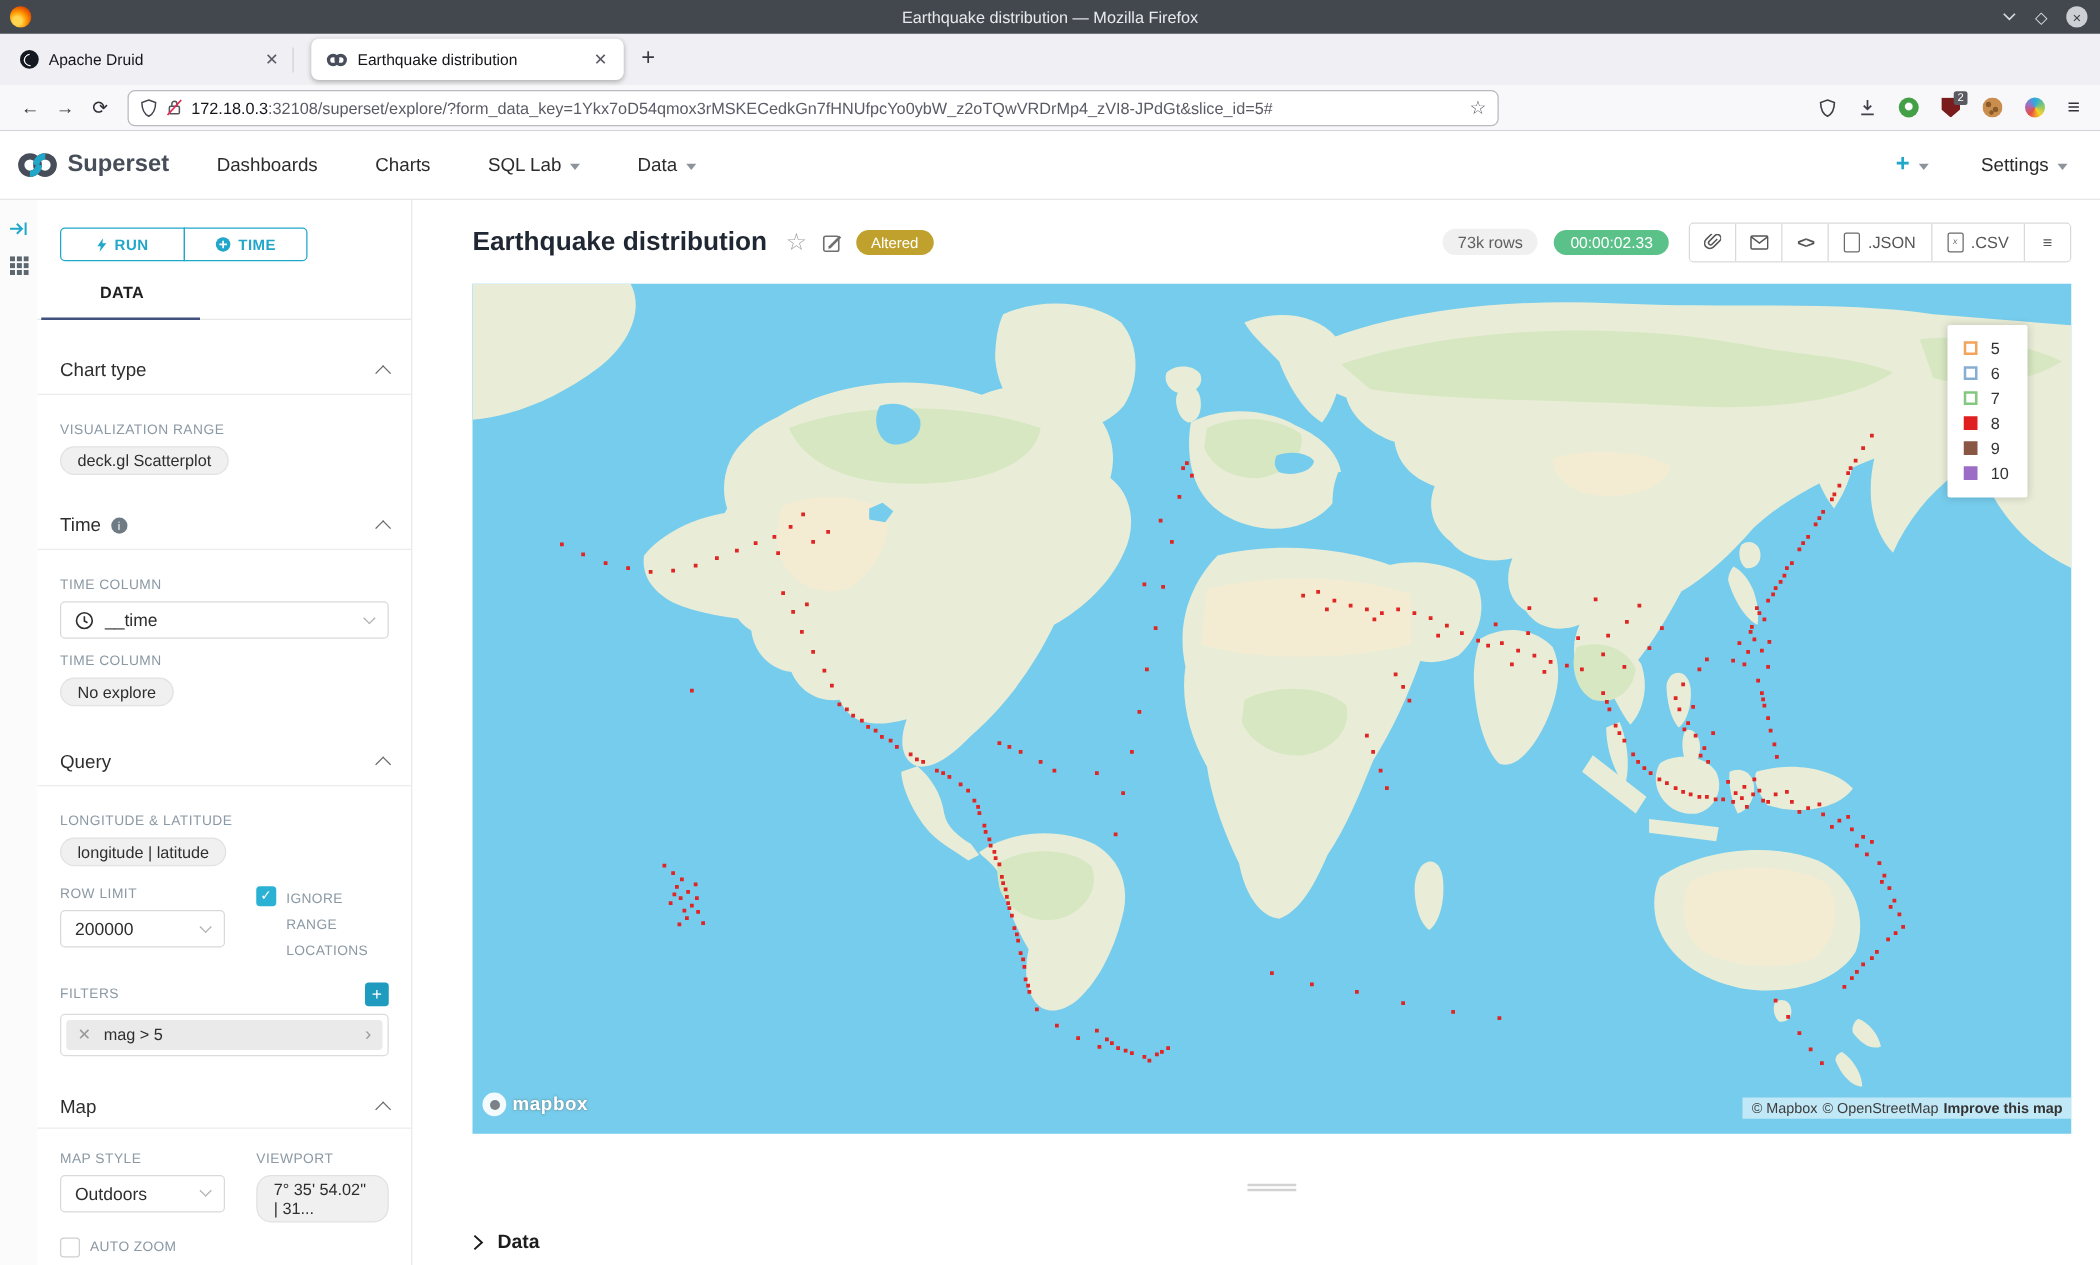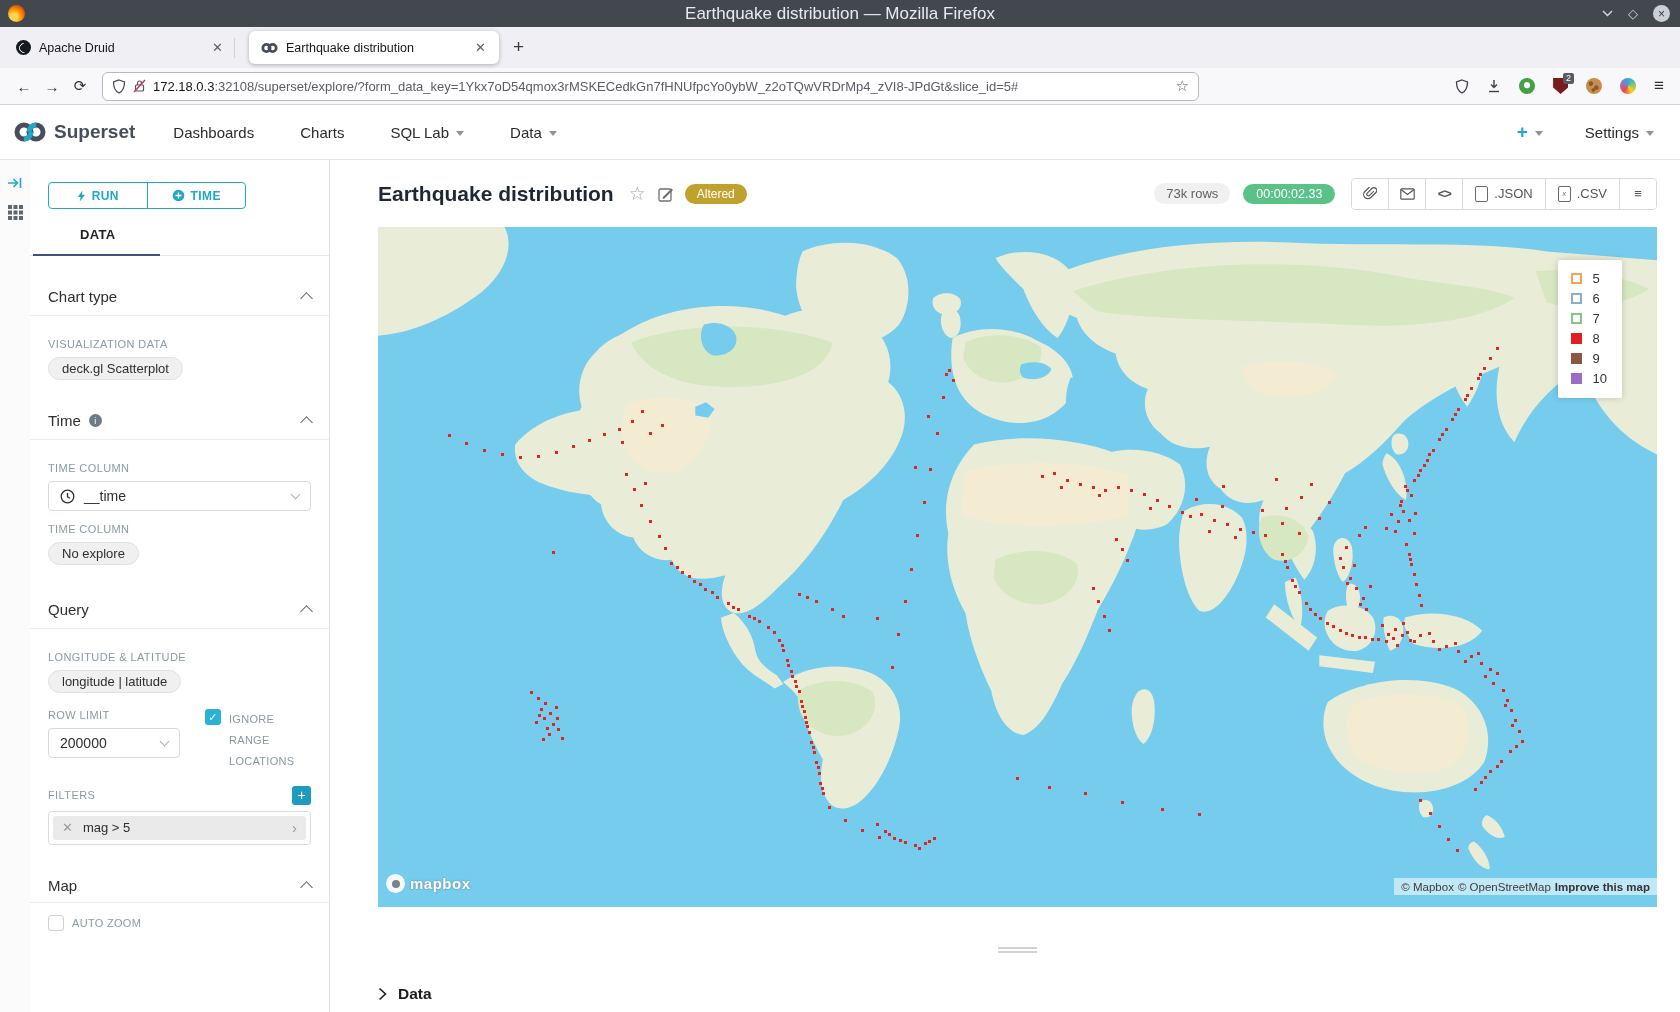--- a/index.html
+++ b/index.html
@@ -2,21 +2,21 @@
 <html><head>
 <meta charset="utf-8">
 <style>
   html,body{margin:0;padding:0;}
   body{width:1680px;height:1012px;overflow:hidden;background:#fff;
        font-family:"Liberation Sans",sans-serif;color:#2b2b2b;}
   
   .titlebar{height:27px;background:#43484e;display:flex;align-items:center;position:relative;}
   .ff-logo{width:17px;height:17px;border-radius:50%;margin-left:8px;
     background:radial-gradient(circle at 35% 70%, #ffd54f 0 22%, #ff9800 45%, #e65100 72%, #a8321a 100%);}
-  .win-title{position:absolute;left:50%;transform:translateX(-50%);font-size:17px;color:#e8ebee;text-align:center;}
+  .win-title{position:absolute;left:50%;transform:translateX(-50%);font-size:13px;color:#e8ebee;text-align:center;}
   .win-controls{margin-left:auto;display:flex;align-items:center;gap:15px;margin-right:10px;color:#d7dbdf;}
   .wc{font-size:13px;line-height:1;}
   .wc-close{width:17px;height:17px;border-radius:50%;background:#ccd0d4;color:#3a3f45;
     display:flex;align-items:center;justify-content:center;font-size:12px;}
   .tabbar{height:41px;background:#f0f0f4;display:flex;align-items:flex-end;}
   .tab{height:33px;margin-bottom:4px;display:flex;align-items:center;font-size:12.5px;color:#15141a;}
   .tab.inactive{width:212px;padding:0 6px 0 16px;}
   .tab.active{width:230px;background:#fff;border-radius:6px;box-shadow:0 1px 4px rgba(0,0,0,.28);
     margin-left:14px;padding:0 8px 0 12px;}
   .tab-sep{width:1px;height:20px;background:#cfcfd8;margin-bottom:10px;}
@@ -300,21 +300,21 @@
       <span class="ptab-label">DATA</span>
       <span class="ptab-bar"></span>
     </div>
 
     <div class="sec">
       <span>Chart type</span>
         <span class="grow"></span>
       <span class="chev up"></span>
     </div>
     <hr class="sec-hr">
-    <div class="lbl">VISUALIZATION DATA</div>
+    <div class="lbl">VISUALIZATION RANGE</div>
     <span class="pill">deck.gl Scatterplot</span>
 
     <div class="sec">
       <span>Time</span>
       <i class="info-i">i</i>
       <span class="grow"></span>
       <span class="chev up"></span>
     </div>
     <hr class="sec-hr">
     <div class="lbl">TIME COLUMN</div>
@@ -368,20 +368,33 @@
         <span class="chip-arrow">›</span>
       </div>
     </div>
 
     <div class="sec">
       <span>Map</span>
         <span class="grow"></span>
       <span class="chev up"></span>
     </div>
     <hr class="sec-hr" style="margin-top:8px;">
+    <div class="two-col" style="margin-top:18px;">
+      <div class="col-a">
+        <div class="lbl" style="margin-top:0;">MAP STYLE</div>
+        <div class="select">
+          <span>Outdoors</span>
+          <span class="chev down sm"></span>
+        </div>
+      </div>
+      <div class="col-b">
+        <div class="lbl" style="margin-top:0;">VIEWPORT</div>
+        <span class="pill">7° 35' 54.02" | 31...</span>
+      </div>
+    </div>
     <div class="cb-row" style="margin-top:10px;align-items:center;">
       <span class="cb unchecked"></span>
       <span>AUTO ZOOM</span>
     </div>
 
     
   </div>
 
   <div class="main">
     <div class="chead">

